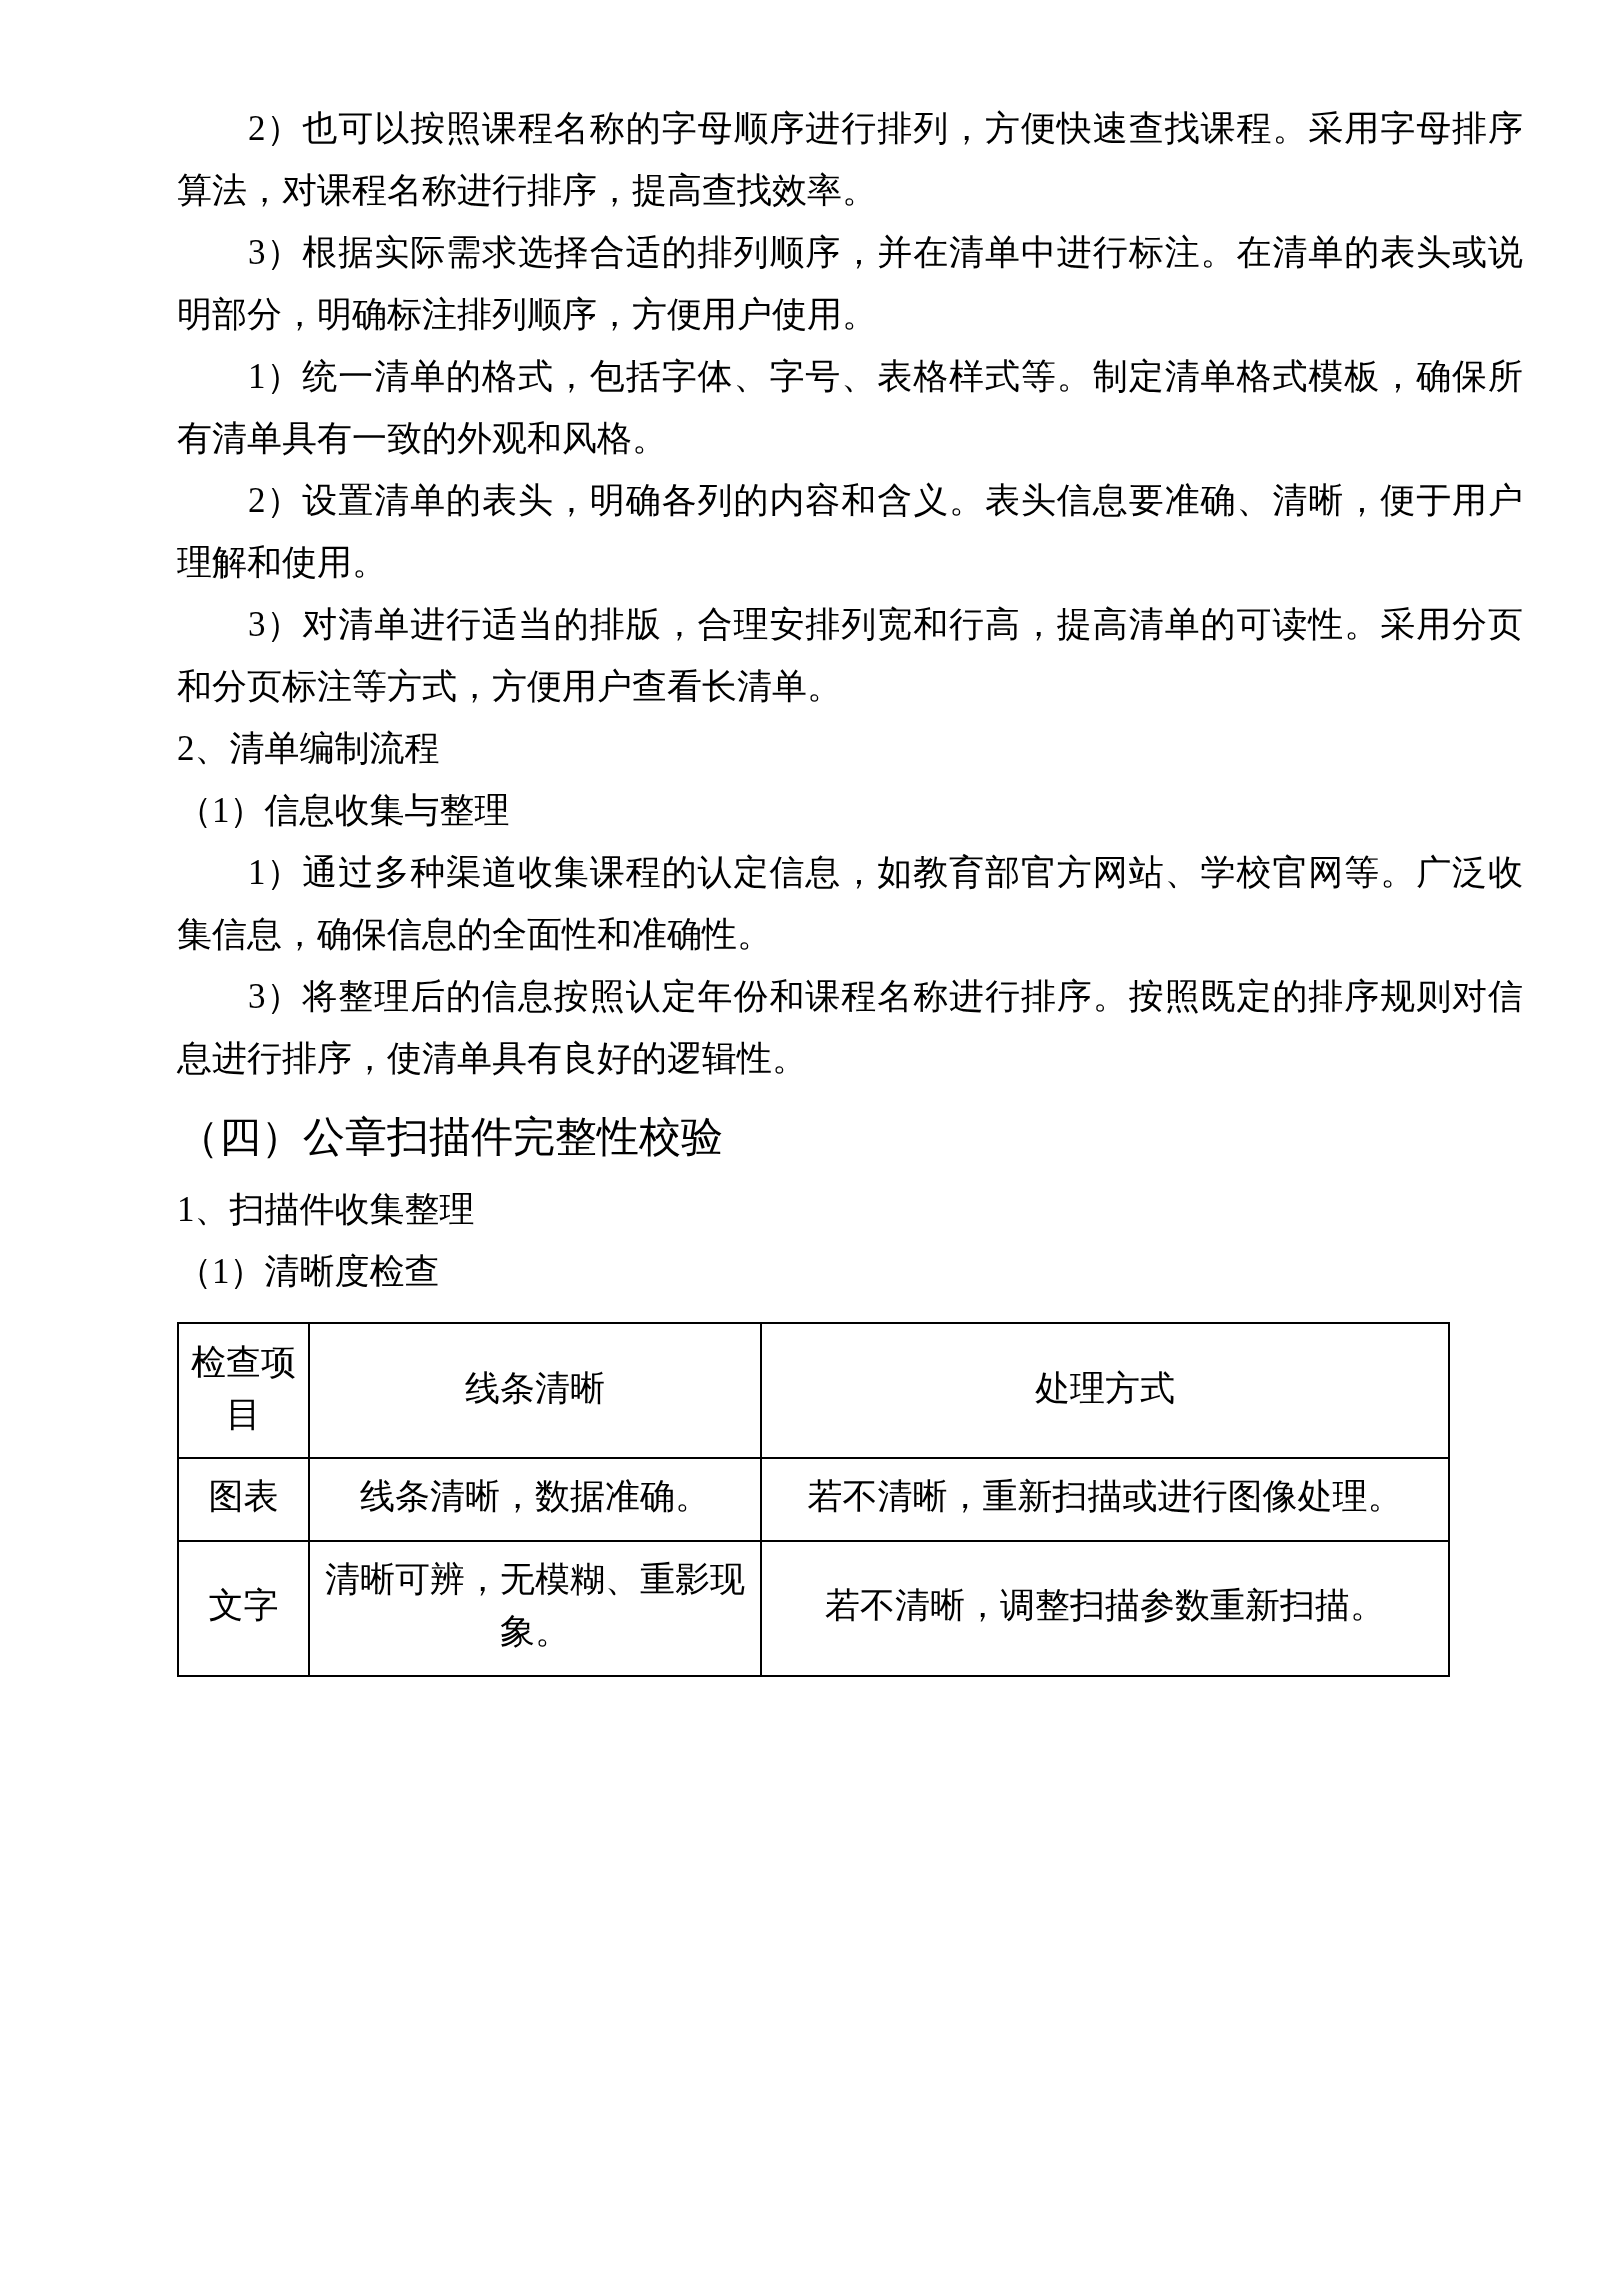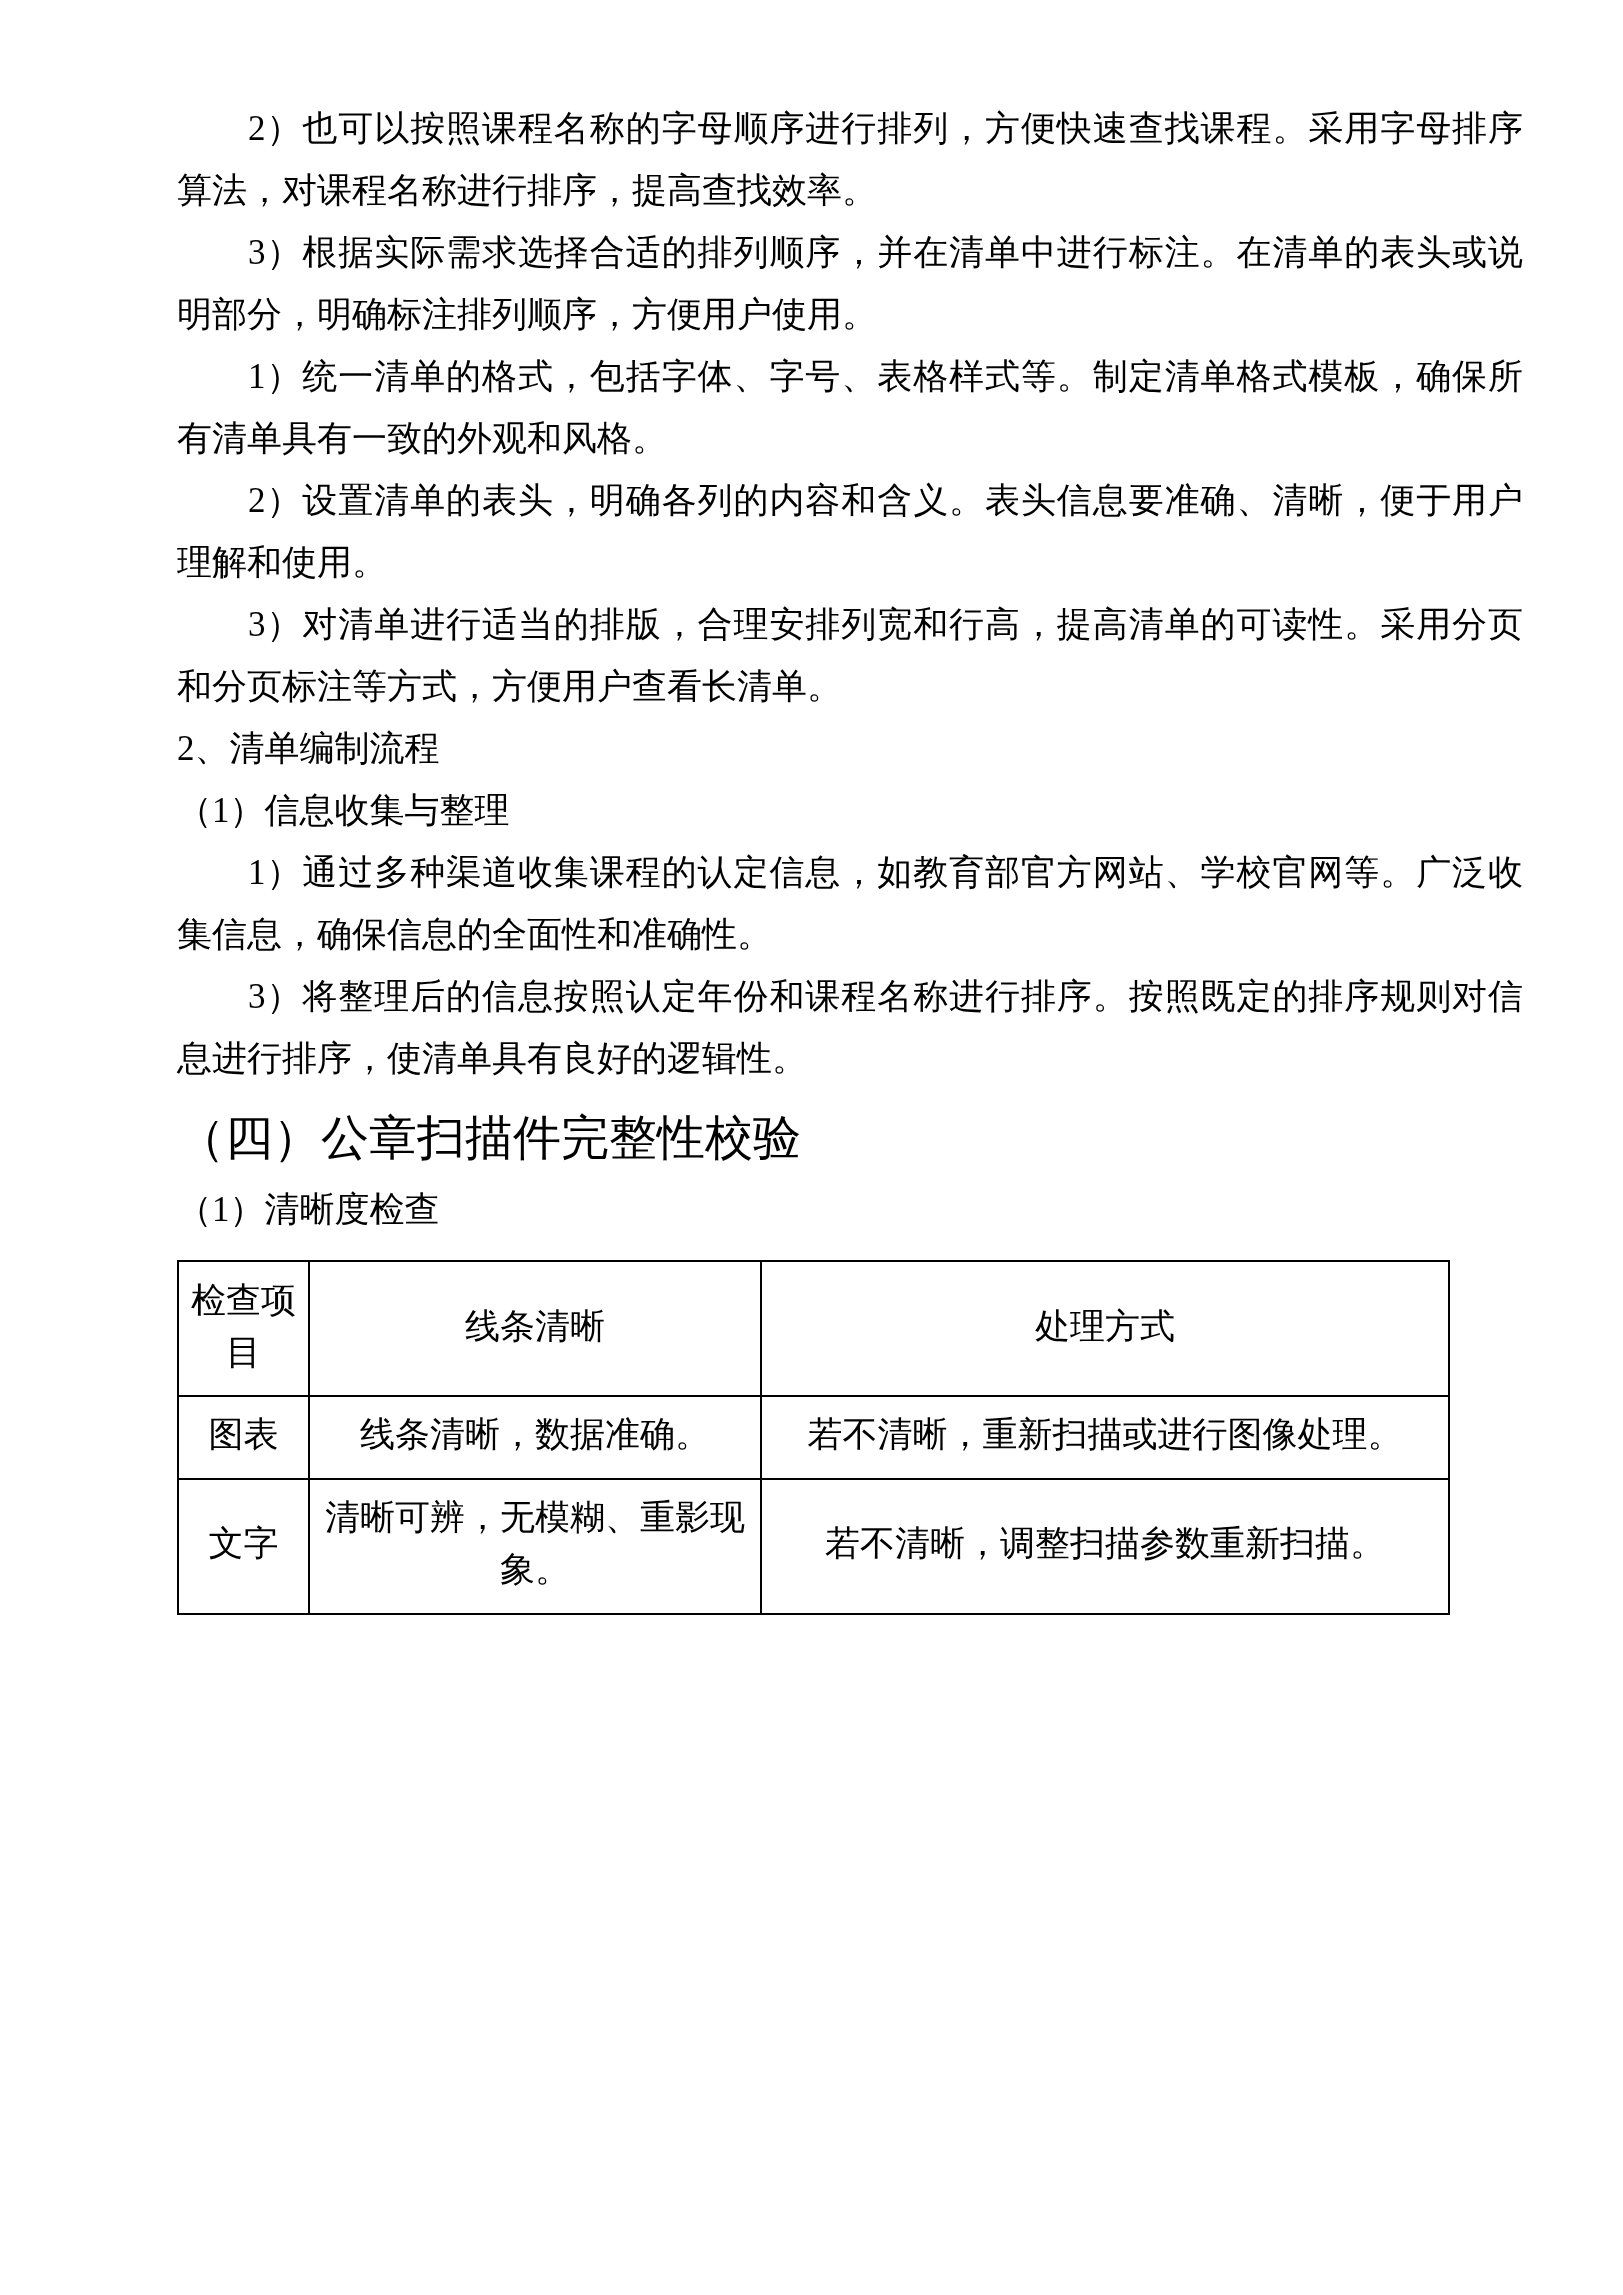--- a/index.html
+++ b/index.html
@@ -19,21 +19,21 @@
   }
   .para, .label {
     font-size: 35px;
     line-height: 62px;
     text-align: justify;
     color: #000000;
   }
   .para { text-indent: 71px; }
   .label { text-indent: 0; }
   .heading {
-    font-size: 48px;
+    font-size: 42px;
     line-height: 73px;
     font-weight: 400;
     margin: 10.5px 0 5.2px 0;
     color: #000000;
   }
   table.check-table {
     border-collapse: collapse;
     table-layout: fixed;
     width: 1270px;
     margin-top: 19.6px;
@@ -63,20 +63,21 @@
   <p class="para">2）也可以按照课程名称的字母顺序进行排列，方便快速查找课程。采用字母排序算法，对课程名称进行排序，提高查找效率。</p>
   <p class="para">3）根据实际需求选择合适的排列顺序，并在清单中进行标注。在清单的表头或说明部分，明确标注排列顺序，方便用户使用。</p>
   <p class="para">1）统一清单的格式，包括字体、字号、表格样式等。制定清单格式模板，确保所有清单具有一致的外观和风格。</p>
   <p class="para">2）设置清单的表头，明确各列的内容和含义。表头信息要准确、清晰，便于用户理解和使用。</p>
   <p class="para">3）对清单进行适当的排版，合理安排列宽和行高，提高清单的可读性。采用分页和分页标注等方式，方便用户查看长清单。</p>
   <p class="label">2、清单编制流程</p>
   <p class="label">（1）信息收集与整理</p>
   <p class="para">1）通过多种渠道收集课程的认定信息，如教育部官方网站、学校官网等。广泛收集信息，确保信息的全面性和准确性。</p>
   <p class="para">3）将整理后的信息按照认定年份和课程名称进行排序。按照既定的排序规则对信息进行排序，使清单具有良好的逻辑性。</p>
   <h2 class="heading">（四）公章扫描件完整性校验</h2>
+  <p class="label">1、扫描件收集整理</p>
   <p class="label">（1）清晰度检查</p>
 
   <table class="check-table">
     <colgroup>
       <col class="c1">
       <col class="c2">
       <col class="c3">
     </colgroup>
     <thead>
       <tr>

